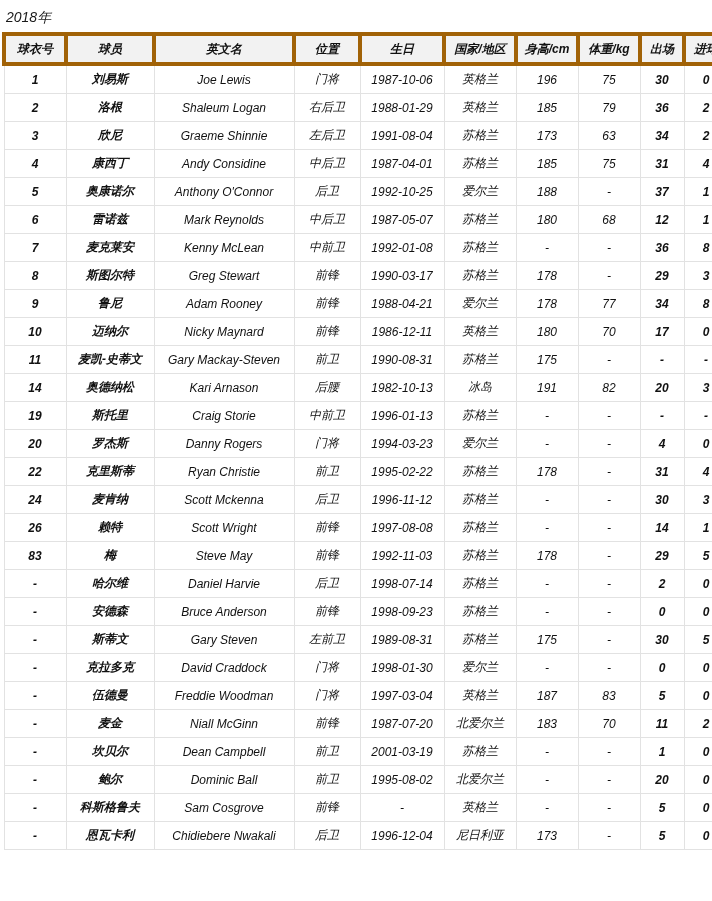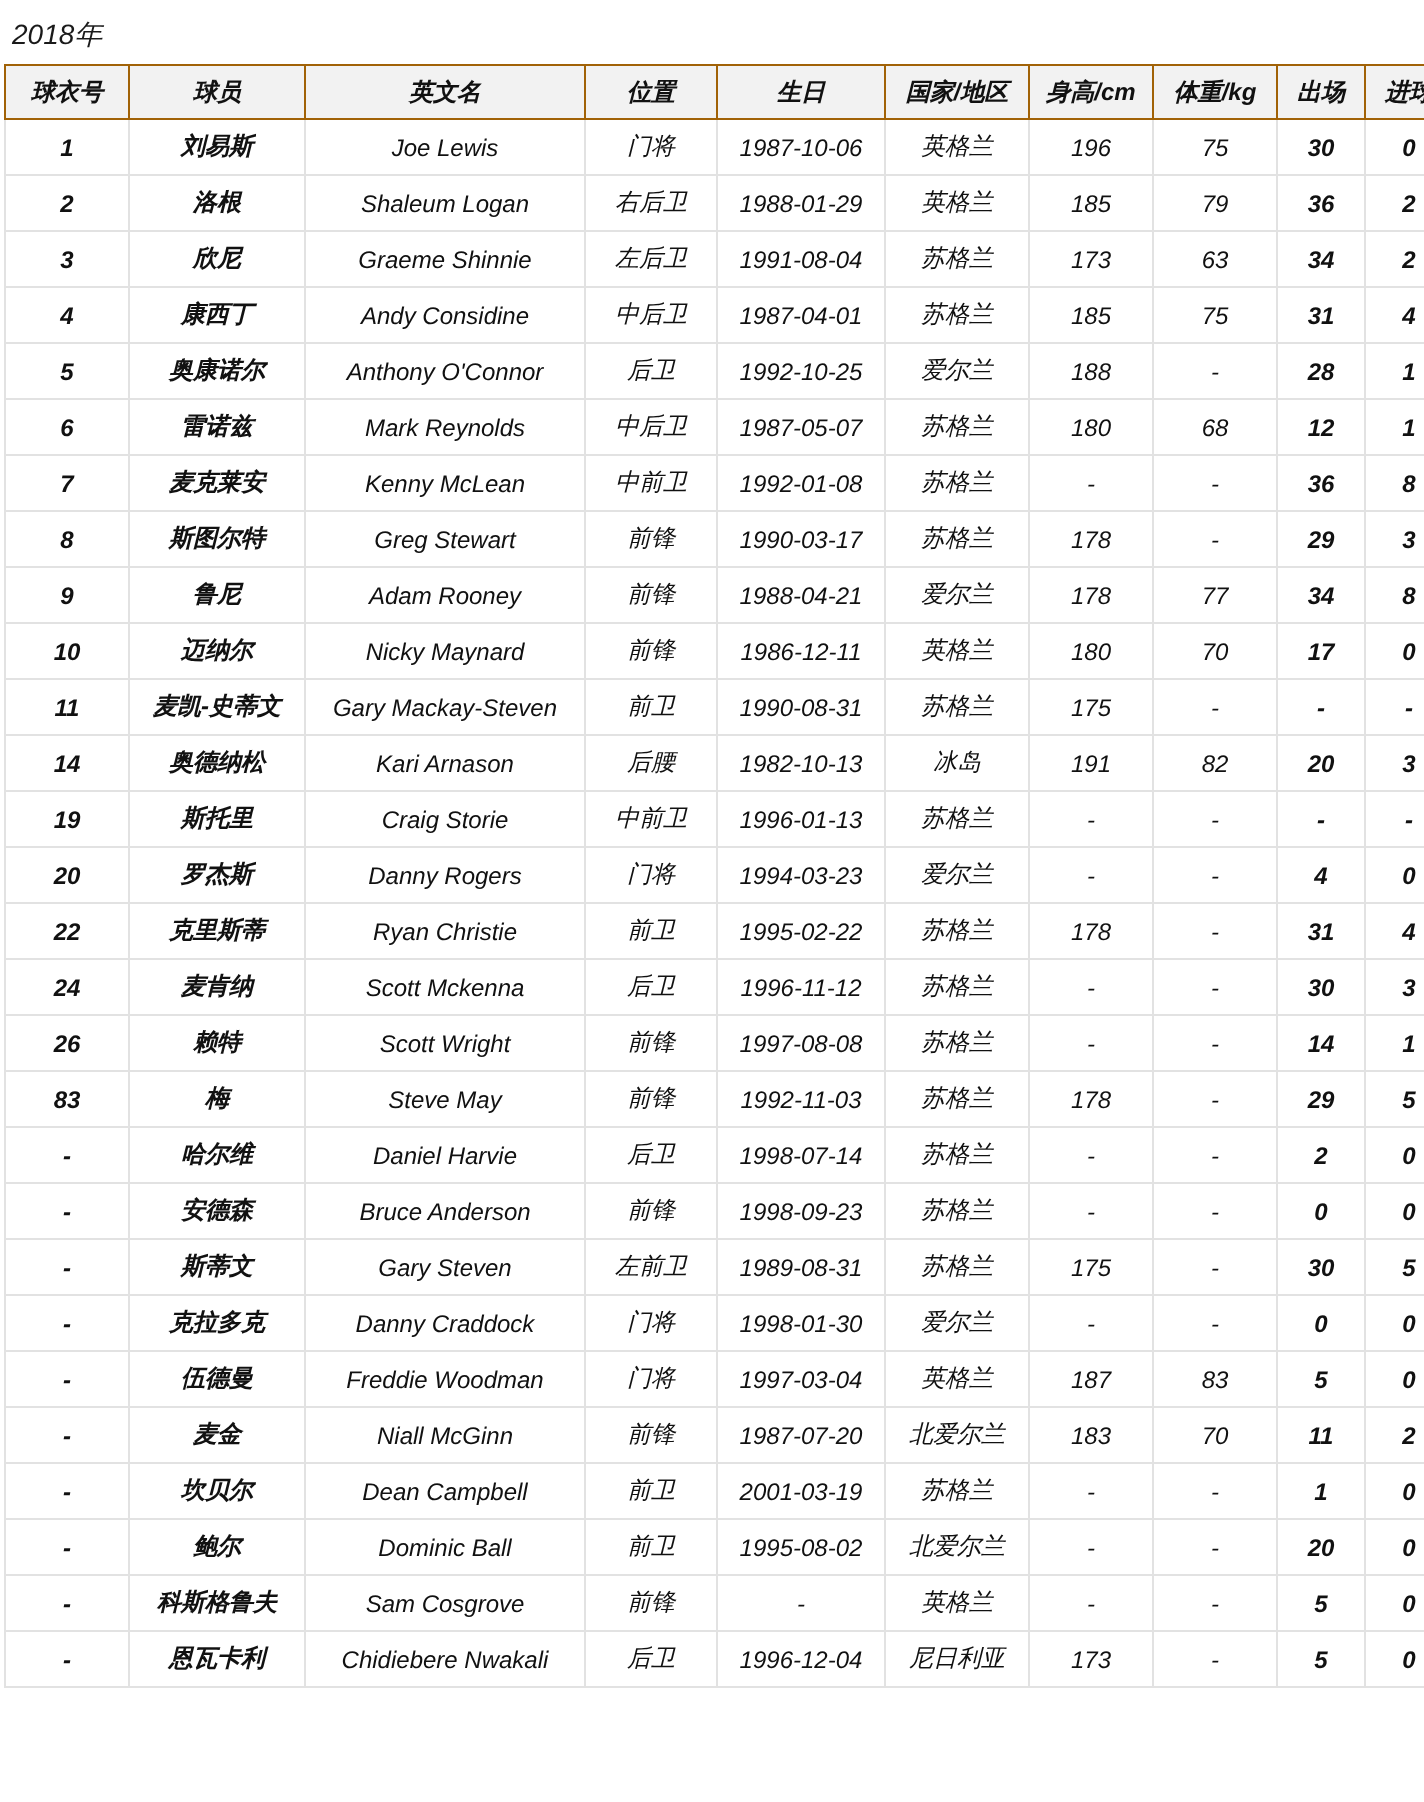--- a/index.html
+++ b/index.html
@@ -26,21 +26,21 @@
     line-height: 18px;
   }
   table.roster {
     border-collapse: collapse;
     width: 708px;
     margin-left: 2px;
     table-layout: fixed;
   }
   table.roster th {
     background: #f2f2f2;
-    border: 1px solid #a16207;
+    border: 4px solid #a16207;
     font-size: 12px;
     font-weight: bold;
     color: #111111;
     height: 26px;
     text-align: center;
     padding: 0 2px;
   }
   table.roster td {
     border: 1px solid #e2e2e2;
     border-top: none;
@@ -159,21 +159,21 @@
         </tr>
         <tr>
           <td class="num">5</td>
           <td class="cn">奥康诺尔</td>
           <td>Anthony O'Connor</td>
           <td>后卫</td>
           <td>1992-10-25</td>
           <td>爱尔兰</td>
           <td>188</td>
           <td>-</td>
-          <td class="stat">28</td>
+          <td class="stat">37</td>
           <td class="stat">1</td>
         </tr>
         <tr>
           <td class="num">6</td>
           <td class="cn">雷诺兹</td>
           <td>Mark Reynolds</td>
           <td>中后卫</td>
           <td>1987-05-07</td>
           <td>苏格兰</td>
           <td>180</td>
@@ -357,21 +357,21 @@
           <td>1989-08-31</td>
           <td>苏格兰</td>
           <td>175</td>
           <td>-</td>
           <td class="stat">30</td>
           <td class="stat">5</td>
         </tr>
         <tr>
           <td class="num">-</td>
           <td class="cn">克拉多克</td>
-          <td>Danny Craddock</td>
+          <td>David Craddock</td>
           <td>门将</td>
           <td>1998-01-30</td>
           <td>爱尔兰</td>
           <td>-</td>
           <td>-</td>
           <td class="stat">0</td>
           <td class="stat">0</td>
         </tr>
         <tr>
           <td class="num">-</td>

